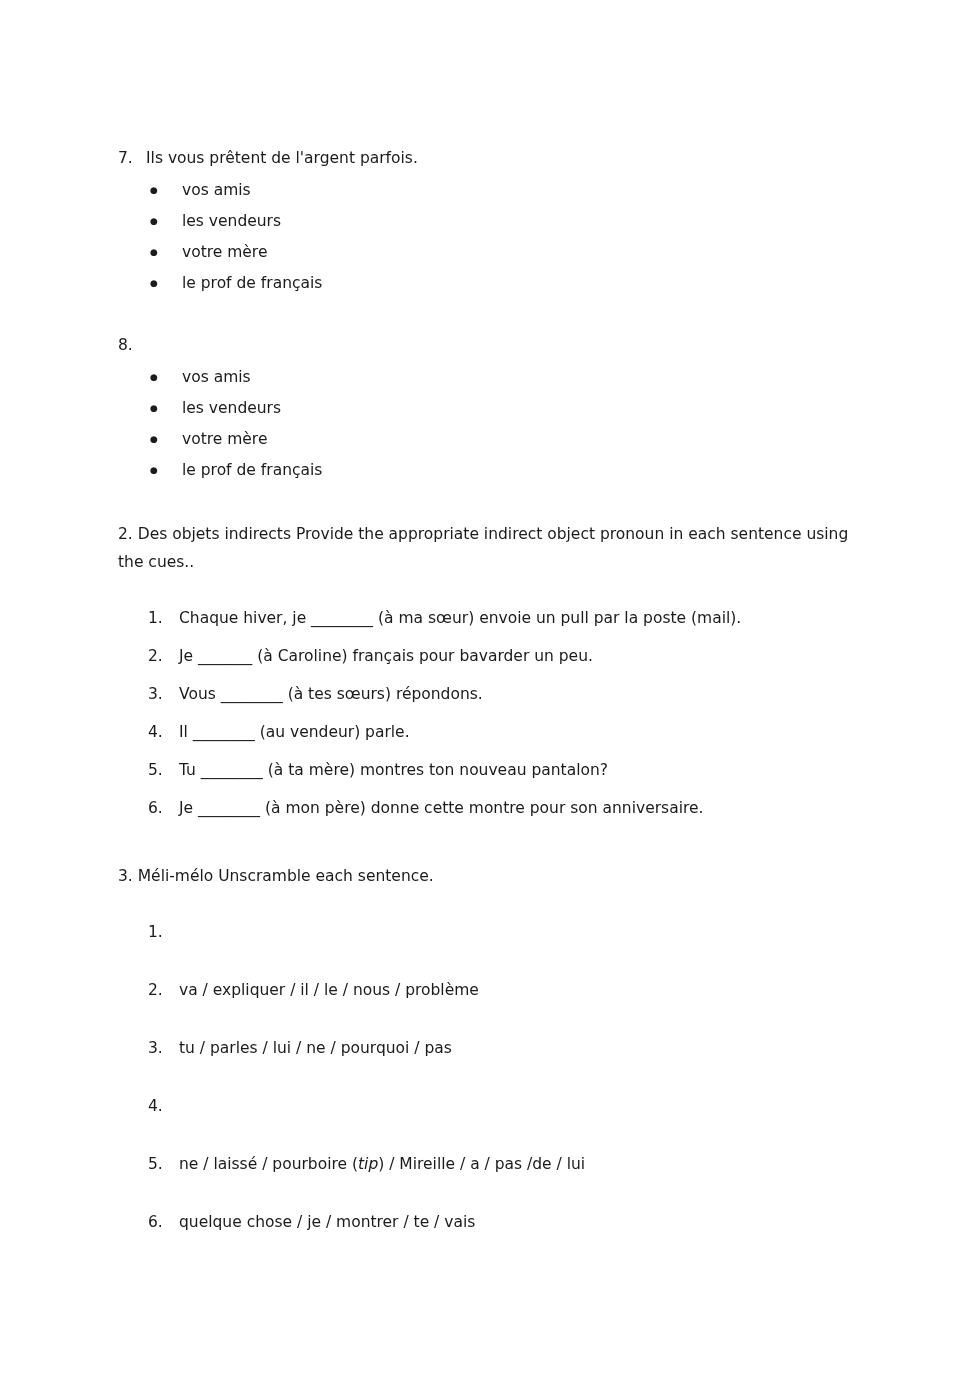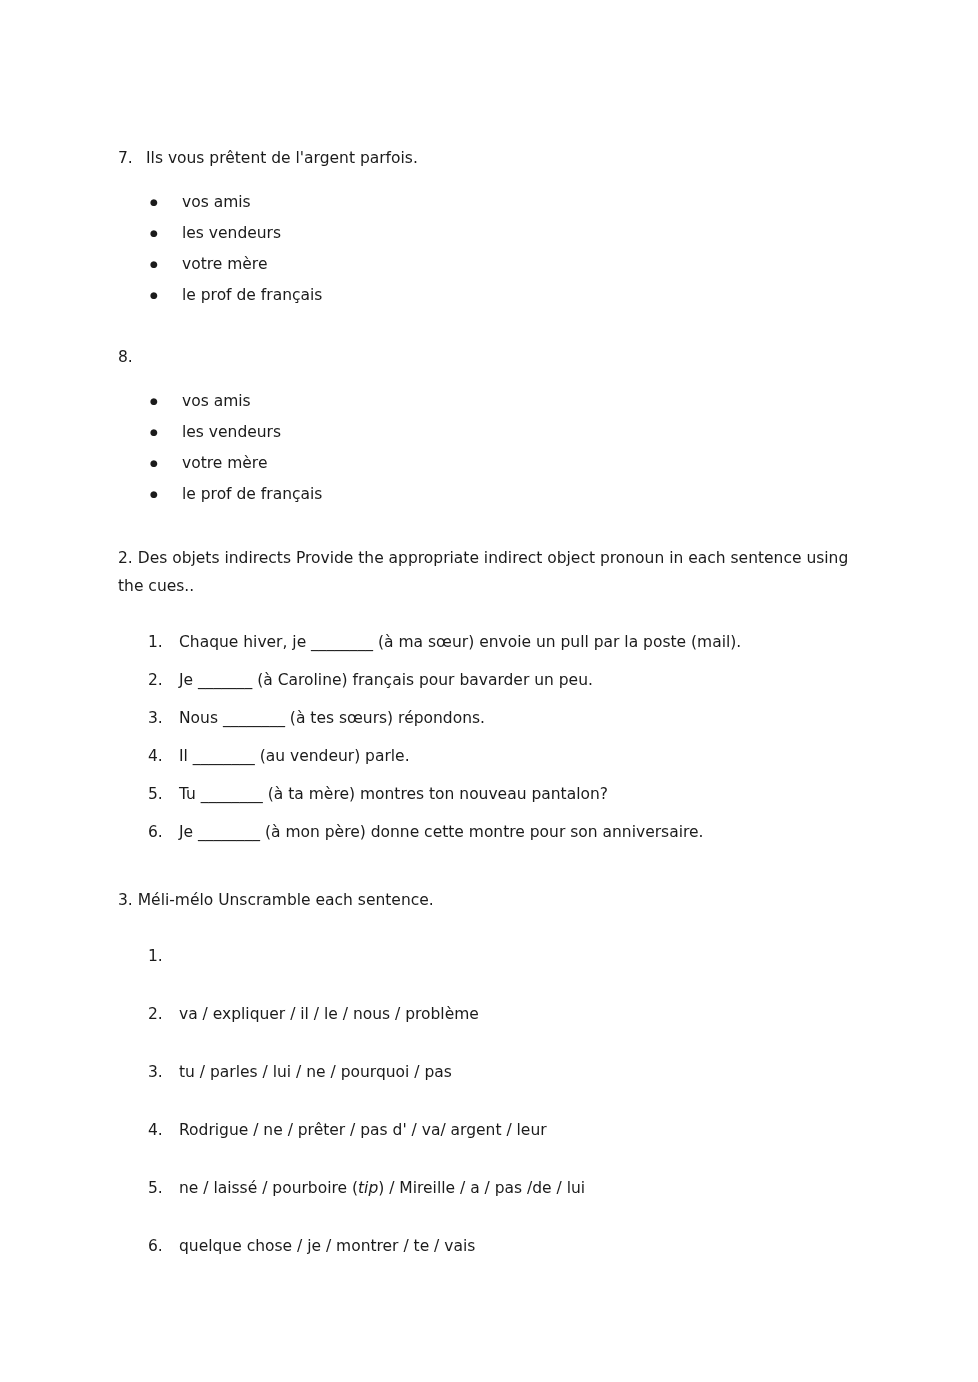--- a/index.html
+++ b/index.html
@@ -14,21 +14,21 @@
   .page {
     padding: 146px 110px 40px 118px;
     font-size: 15.5px;
     line-height: 24px;
   }
 
   
   .q-block { margin-bottom: 36px; }
   .q-row { display: flex; }
   .q-num { width: 28px; flex: none; }
-  .options { list-style: none; margin-top: 20px; }
+  .options { list-style: none; margin-top: 8px; }
   .option { display: flex; align-items: baseline; margin-top: 5px; padding-left: 32px; }
   .bullet { width: 32px; flex: none; position: relative; }
   .bullet::before { content: "●"; font-size: 9px; position: relative; top: -2px; }
 
   
   .section-block { margin-top: 6px; }
   .sec-heading { line-height: 28px; margin-bottom: 0; }
   .sec-heading .bold { font-weight: normal; }
 
   
@@ -101,21 +101,21 @@
       <li class="item">
         <span class="i-num">1.</span>
         <span class="i-text">Chaque hiver, je ________ (à ma sœur) envoie un pull par la poste (mail).</span>
       </li>
       <li class="item">
         <span class="i-num">2.</span>
         <span class="i-text">Je _______ (à Caroline) français pour bavarder un peu.</span>
       </li>
       <li class="item">
         <span class="i-num">3.</span>
-        <span class="i-text">Nous ________ (à tes sœurs) répondons.</span>
+        <span class="i-text">Vous ________ (à tes sœurs) répondons.</span>
       </li>
       <li class="item">
         <span class="i-num">4.</span>
         <span class="i-text">Il ________ (au vendeur) parle.</span>
       </li>
       <li class="item">
         <span class="i-num">5.</span>
         <span class="i-text">Tu ________ (à ta mère) montres ton nouveau pantalon?</span>
       </li>
       <li class="item">
@@ -134,21 +134,20 @@
       <li class="item">
         <span class="i-num">2.</span>
         <span class="i-text">va / expliquer / il / le / nous / problème</span>
       </li>
       <li class="item">
         <span class="i-num">3.</span>
         <span class="i-text">tu / parles / lui / ne / pourquoi / pas</span>
       </li>
       <li class="item">
         <span class="i-num">4.</span>
-        <span class="i-text">Rodrigue / ne / prêter / pas d' / va/ argent / leur</span>
       </li>
       <li class="item">
         <span class="i-num">5.</span>
         <span class="i-text"><span>ne / laissé / pourboire (</span><i>tip</i><span>) / Mireille / a / pas /de / lui</span></span>
       </li>
       <li class="item">
         <span class="i-num">6.</span>
         <span class="i-text">quelque chose / je / montrer / te / vais</span>
       </li>
     </ol>

